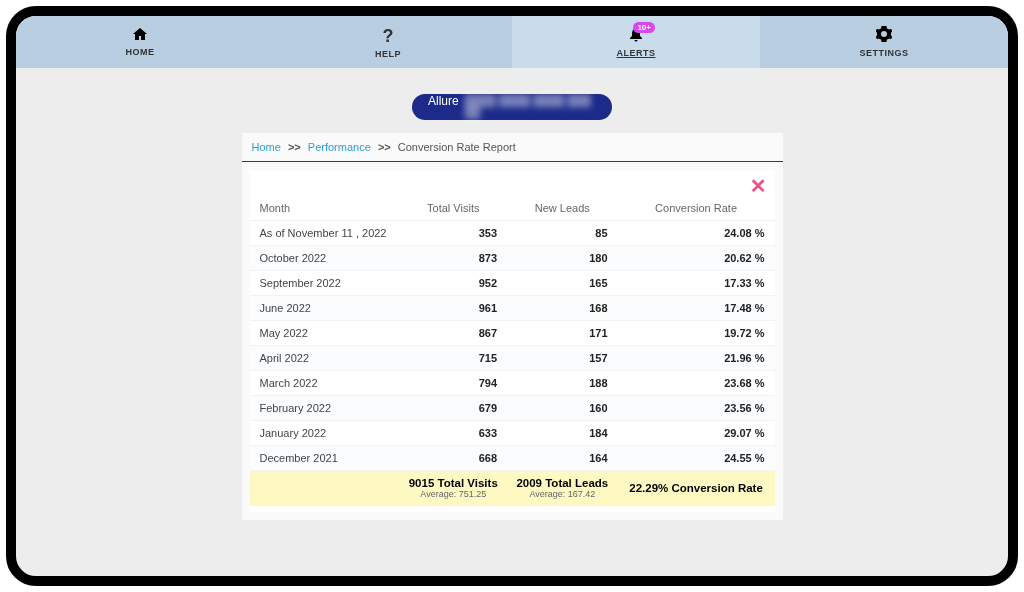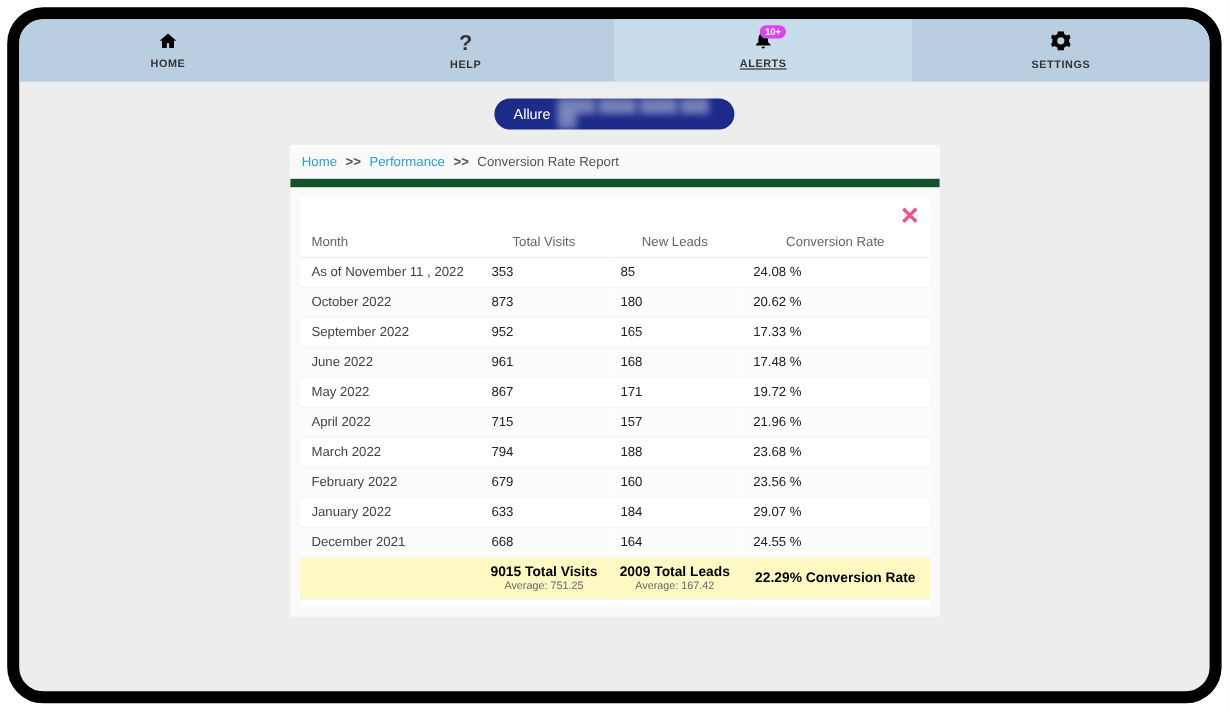--- a/index.html
+++ b/index.html
@@ -66,45 +66,44 @@
   font-weight: bold;
 }
 .content-area {
   padding-top: 14px;
 }
 .pill {
   background: #1c2a8a;
   color: #fff;
   width: 200px;
   height: 26px;
-  margin: 0 auto;
+  margin: 12px auto;
   border-radius: 13px;
   display: flex;
-  align-items: center;
   padding: 0 16px;
   font-size: 12px;
 }
 .pill .blurred {
   margin-left: 6px;
   color: rgba(255,255,255,0.4);
   filter: blur(3px);
   font-size: 11px;
 }
 .panel {
   background: #fafafa;
   width: 543px;
   margin: 12px auto 0;
   border: 1px solid #eee;
   border-radius: 2px;
 }
 .breadcrumb {
   padding: 8px 10px;
   font-size: 11px;
   color: #555;
-  border-bottom: 7px solid #14532d;
+  border-bottom: 1px solid #14532d;
   background: #fafafa;
 }
 .breadcrumb a { color: #2a9fd6; text-decoration: none; }
 .breadcrumb .sep { margin: 0 4px; font-weight: bold; }
 .report-card {
   background: #fff;
   margin: 8px;
   position: relative;
   padding: 6px 0;
 }
@@ -132,21 +131,21 @@
 }
 .report-table th:nth-child(2),
 .report-table th:nth-child(3),
 .report-table th:nth-child(4) { text-align: center; }
 .report-table td {
   padding: 6px 10px;
   border-bottom: 1px solid #f3f3f3;
 }
 .report-table tbody tr:nth-child(even) { background: #fafcfe; }
 .report-table td.month { color: #444; font-size: 11px; text-align: left; width: 150px;}
-.report-table td.val { font-weight: normal; color: #222; text-align: left;}
+.report-table td.val { font-weight: bold; color: #222; text-align: right;}
 .summary-row td {
   text-align: center;
   font-size: 11px;
   padding: 6px 4px;
   background: #fef9c3;
 }
 .summary-row strong { display:block; font-weight:bold; font-size: 11.5px; }
 .summary-row small { display:block; font-size: 9px; color: #666; }
 </style>
 </head>

